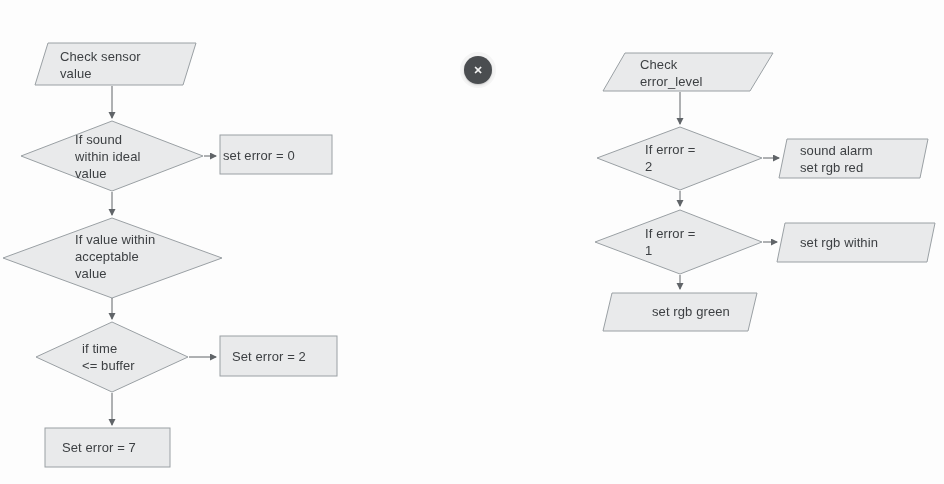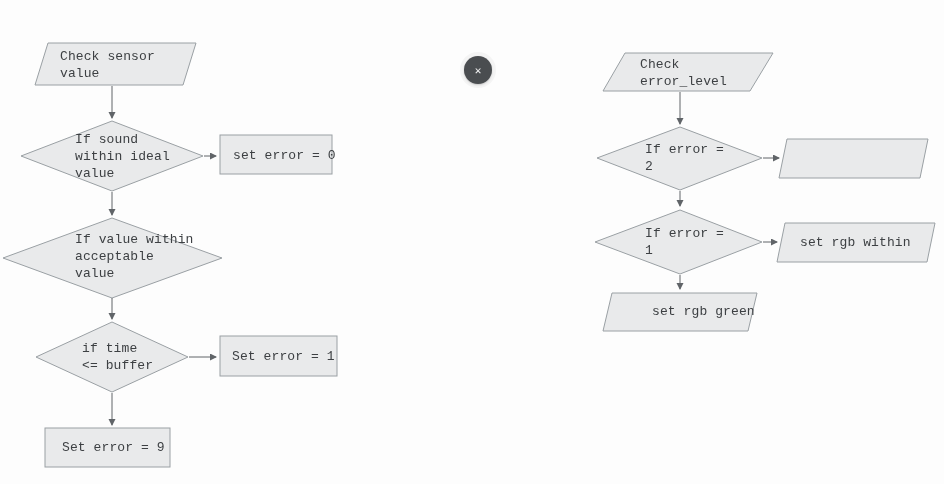--- a/index.html
+++ b/index.html
@@ -6,21 +6,21 @@
     margin: 0;
     padding: 0;
     background: #ffffff;
   }
   .stage {
     position: relative;
     width: 944px;
     height: 484px;
     overflow: hidden;
     background: var(--background, #fdfdfd);
-    font-family: Liberation Mono, monospace;
+    font-family: Liberation Sans, sans-serif;
   }
   svg.diagram {
     position: absolute;
     left: 0;
     top: 0;
   }
   .shape {
     fill: var(--shape-fill, #e9eaeb);
     stroke: var(--shape-stroke, #9aa0a4);
     stroke-width: 1;
@@ -98,33 +98,35 @@
     <path class="shape" d="M785,223 L935,223 L927,262 L777,262 Z"></path>
     <path class="edge" d="M680,275 L680,289" marker-end="url(#arrow)"></path>
     <path class="shape" d="M612,293 L757,293 L748,331 L603,331 Z"></path>
   </svg>
 
   <div class="label" style="left:60px; top:48px">Check sensor
 value</div>
   <div class="label" style="left:75px; top:131px">If sound
 within ideal
 value</div>
-  <div class="label" style="left:233px; top:147px">set error = 0</div>
+  <div class="label" style="left:223px; top:147px">set error = 0</div>
   <div class="label" style="left:75px; top:231px">If value within
 acceptable
 value</div>
   <div class="label" style="left:82px; top:340px">if time
 &lt;= buffer</div>
-  <div class="label" style="left:232px; top:348px">Set error = 1</div>
-  <div class="label" style="left:62px; top:439px">Set error = 9</div>
+  <div class="label" style="left:232px; top:348px">Set error = 2</div>
+  <div class="label" style="left:62px; top:439px">Set error = 7</div>
 
   <div class="label" style="left:640px; top:56px">Check
 error_level</div>
   <div class="label" style="left:645px; top:141px">If error =
 2</div>
+  <div class="label" style="left:800px; top:142px">sound alarm
+set rgb red</div>
   <div class="label" style="left:645px; top:225px">If error =
 1</div>
   <div class="label" style="left:800px; top:234px">set rgb within</div>
   <div class="label" style="left:652px; top:303px">set rgb green</div>
 
   <div class="close-btn">
     <span>✕</span>
   </div>
 
 </div>

